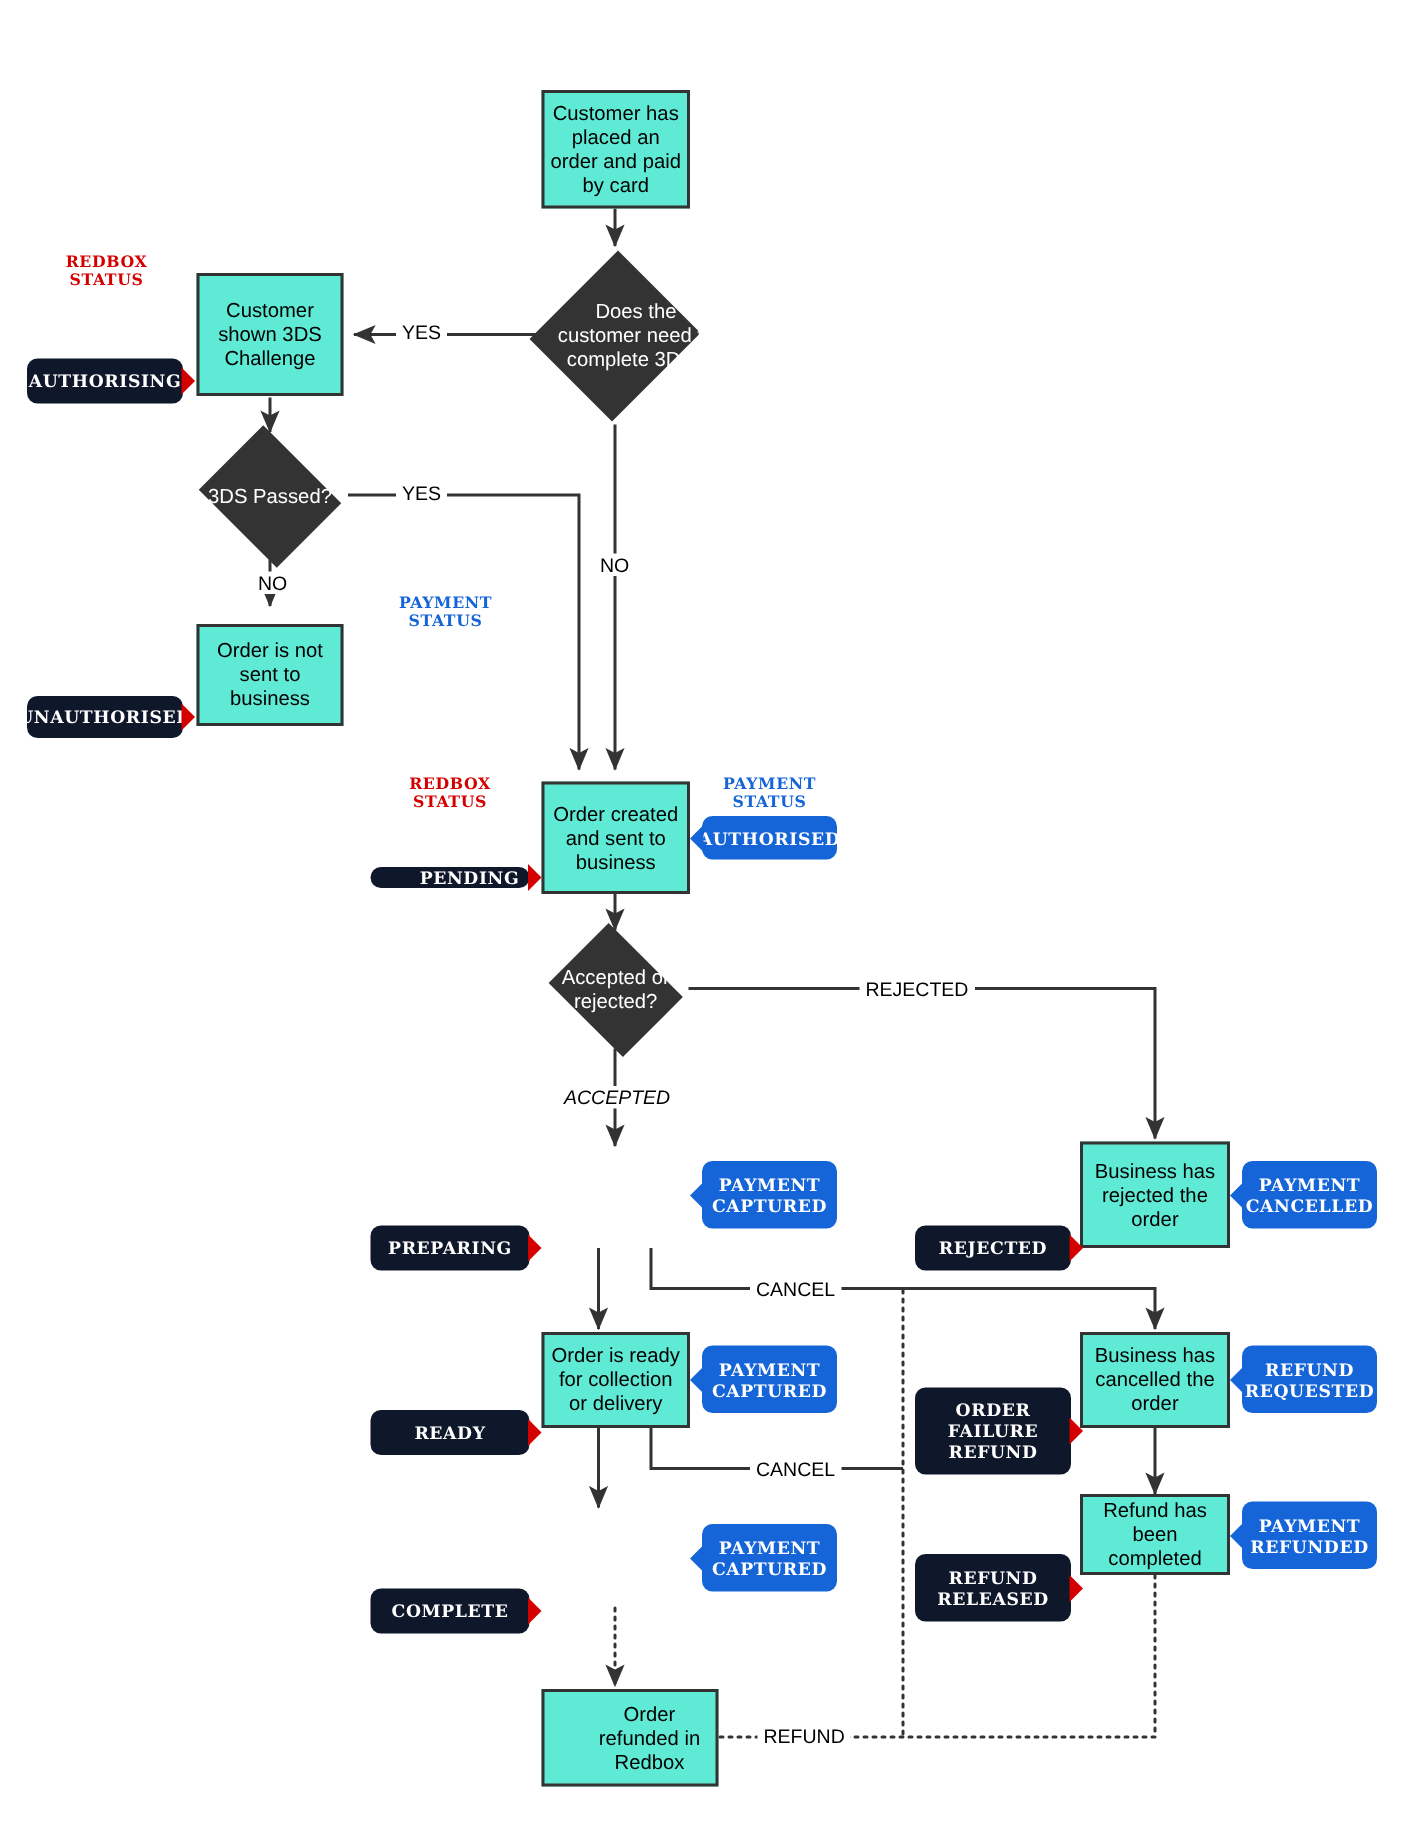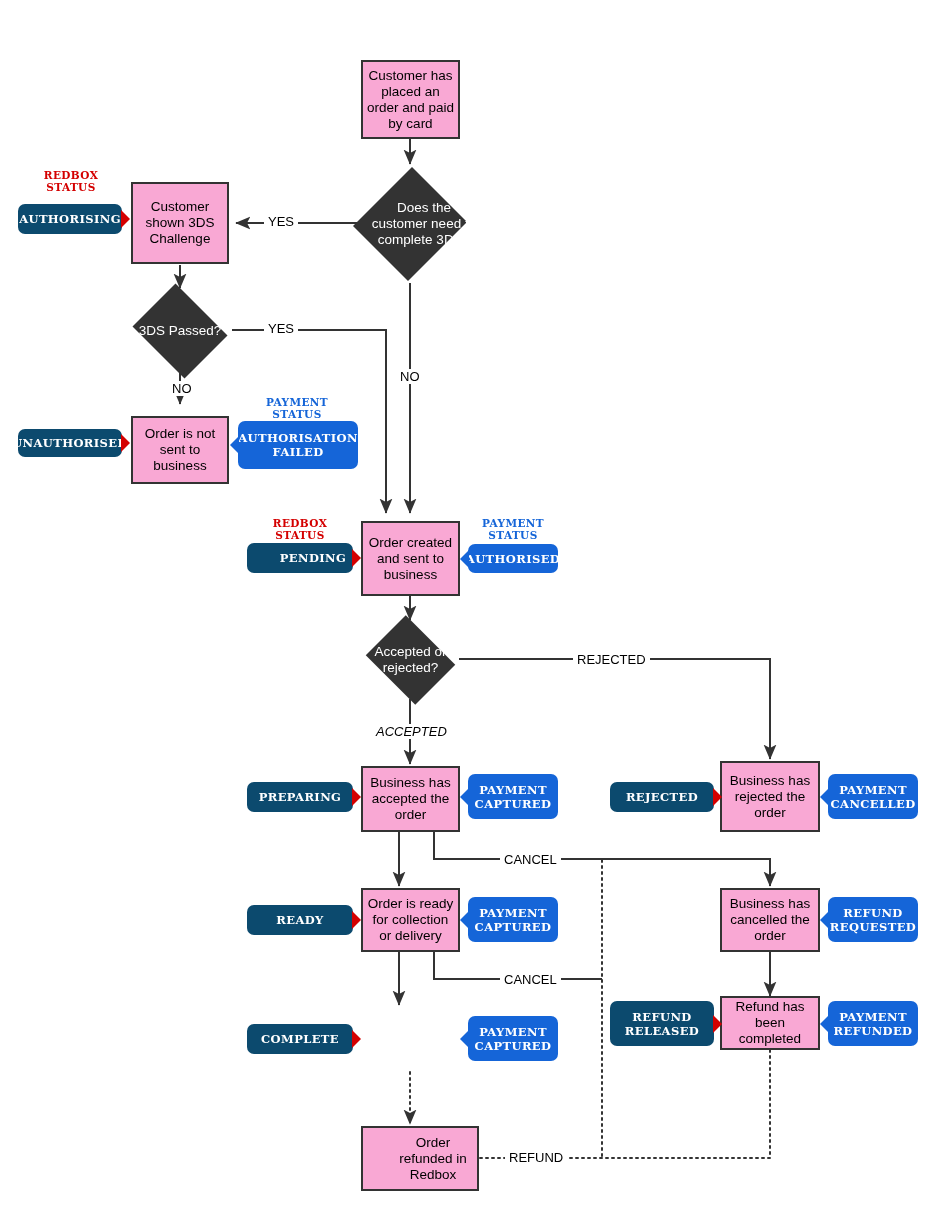--- a/index.html
+++ b/index.html
@@ -17,21 +17,21 @@
   #edges{
     position:absolute;
     left:0; top:0;
     width:944px; height:1215px;
     pointer-events:none;
   }
   
   .node{
     position:absolute;
     box-sizing:border-box;
-    background:#f9a8d4;
+    background:#5eead4;
     border:2px solid #333333;
     display:flex;
     align-items:center;
     justify-content:center;
     text-align:center;
     font-size:13.5px;
     line-height:16px;
     color:#000000;
     padding:2px 3px;
     z-index:3;
@@ -73,21 +73,21 @@
     font-family:"DejaVu Serif", serif;
     font-weight:bold;
     font-size:11.5px;
     line-height:14px;
     letter-spacing:0.4px;
     color:#ffffff;
     border-radius:7px;
     z-index:4;
     padding:0 6px;
   }
-  .badge.red{ background:#0c4a6e; }
+  .badge.red{ background:#0f172a;margin-top:35px; }
   .badge.blue{ background:#1565d8; }
   
   .badge .tip{
     position:absolute;
     top:50%;
     width:0;height:0;
     transform:translateY(-50%);
   }
   .badge.red .tip{
     right:-8px;
@@ -205,21 +205,20 @@
 
   <div class="node" style="left:131px;top:416px;width:98px;height:68px;">Order is not sent to business</div>
 
   <div class="node" style="left:361px;top:521px;width:99px;height:75px;">Order created and sent to business</div>
 
   <div class="diamond" style="left:361px;top:620px;width:99px;height:80px;">
     <div class="shape"></div>
     <div class="dlabel">Accepted or rejected?</div>
   </div>
 
-  <div class="node" style="left:361px;top:766px;width:99px;height:66px;">Business has accepted the order</div>
 
   <div class="node" style="left:720px;top:761px;width:100px;height:71px;">Business has rejected the order</div>
 
   <div class="node" style="left:361px;top:888px;width:99px;height:64px;">Order is ready for collection or delivery</div>
 
   <div class="node" style="left:720px;top:888px;width:100px;height:64px;">Business has cancelled the order</div>
 
 
   <div class="node" style="left:720px;top:996px;width:100px;height:54px;">Refund has been completed</div>
 
@@ -248,26 +247,22 @@
   <div class="badge red" style="left:18px;top:204px;width:104px;height:30px;">
     <span>AUTHORISING</span>
     <span class="tip"></span>
   </div>
 
   <div class="badge red" style="left:18px;top:429px;width:104px;height:28px;">
     <span>UNAUTHORISED</span>
     <span class="tip"></span>
   </div>
 
-  <div class="badge blue" style="left:238px;top:421px;width:120px;height:48px;">
-    <span>AUTHORISATION FAILED</span>
-    <span class="tip"></span>
-  </div>
-
-  <div class="badge red" style="left:247px;top:543px;width:106px;height:30px;padding-left:32px;">
+
+  <div class="badge red" style="left:247px;top:543px;width:106px;height:14px;padding-left:32px;">
     <span>PENDING</span>
     <span class="tip"></span>
   </div>
 
   <div class="badge blue" style="left:468px;top:544px;width:90px;height:29px;">
     <span>AUTHORISED</span>
     <span class="tip"></span>
   </div>
 
   <div class="badge red" style="left:247px;top:782px;width:106px;height:30px;">
@@ -293,20 +288,24 @@
   <div class="badge red" style="left:247px;top:905px;width:106px;height:30px;">
     <span>READY</span>
     <span class="tip"></span>
   </div>
 
   <div class="badge blue" style="left:468px;top:897px;width:90px;height:45px;">
     <span>PAYMENT CAPTURED</span>
     <span class="tip"></span>
   </div>
 
+  <div class="badge red" style="left:610px;top:890px;width:104px;height:58px;">
+    <span>ORDER FAILURE REFUND</span>
+    <span class="tip"></span>
+  </div>
 
   <div class="badge blue" style="left:828px;top:897px;width:90px;height:45px;">
     <span>REFUND REQUESTED</span>
     <span class="tip"></span>
   </div>
 
   <div class="badge red" style="left:247px;top:1024px;width:106px;height:30px;text-align:center;">
     <span>COMPLETE</span>
     <span class="tip"></span>
   </div>

